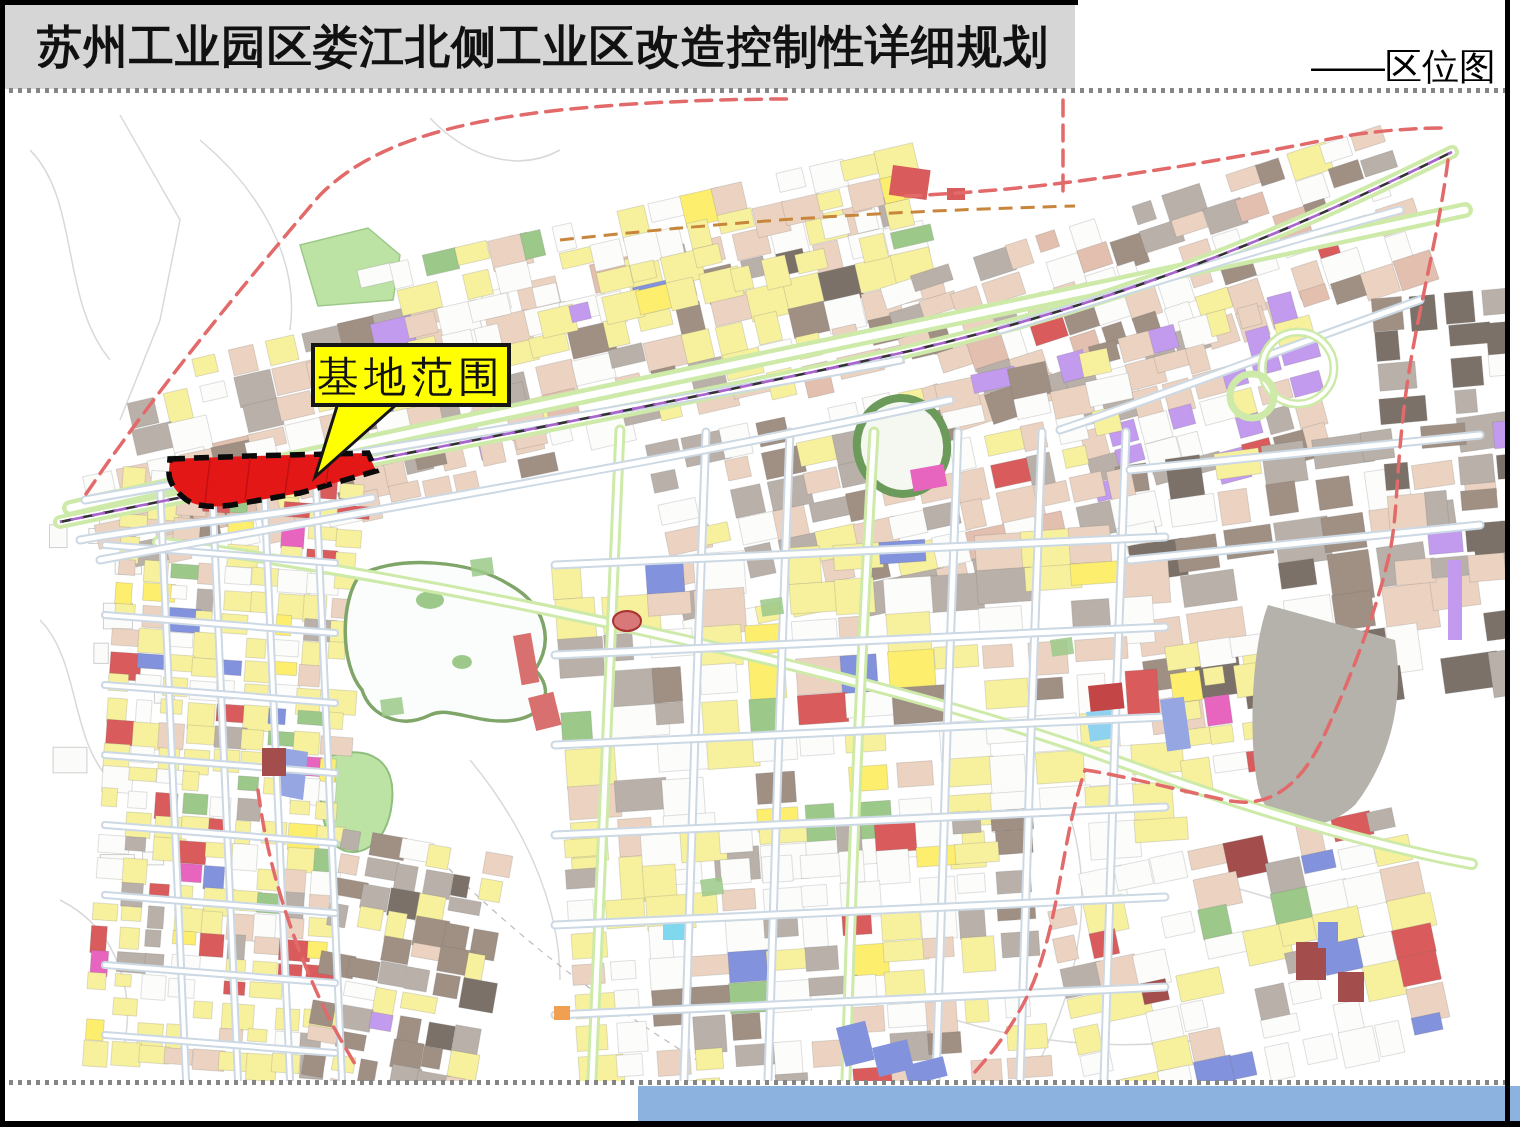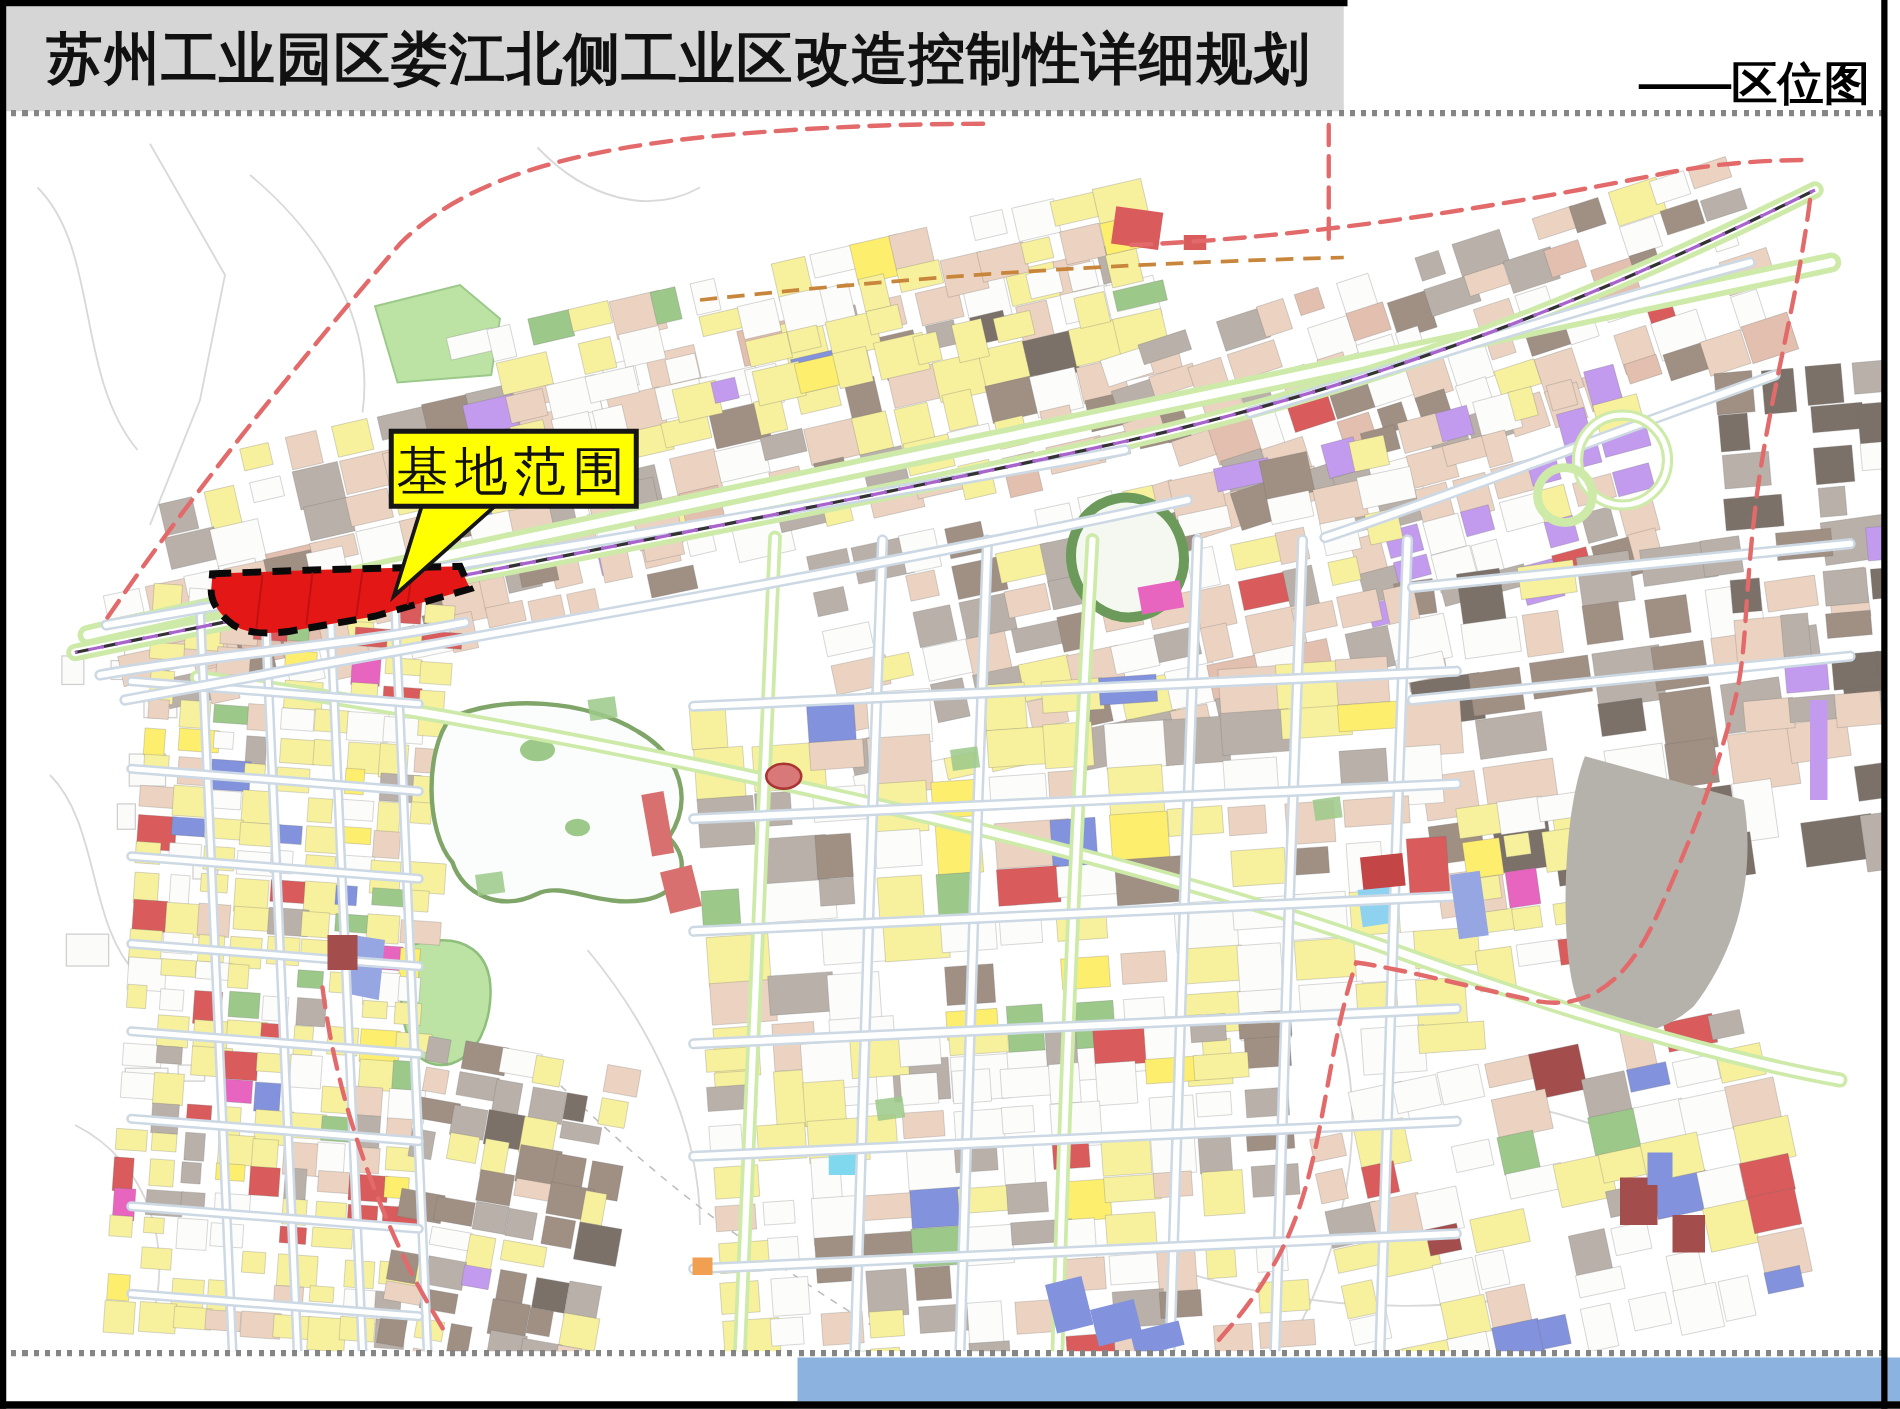--- a/index.html
+++ b/index.html
@@ -6,21 +6,21 @@
   body{width:1520px;height:1127px;position:relative;background:#ffffff;overflow:hidden;
        font-family:"Liberation Sans","DejaVu Sans",sans-serif;}
   .abs{position:absolute;}
   #top-border{left:0;top:0;width:1078px;height:5px;background:#000;z-index:4;}
   #left-border{left:0;top:0;width:5px;height:1127px;background:#000;z-index:4;}
   #right-border{left:1505px;top:0;width:5px;height:1127px;background:#000;z-index:4;}
   #bottom-border{left:0;top:1121px;width:1520px;height:6px;background:#000;z-index:4;}
   #header-bar{left:5px;top:5px;width:1070px;height:84px;z-index:2;}
   #page-title{position:absolute;left:18px;top:50%;transform:translateY(-50%);
       font-size:45px;font-weight:bold;letter-spacing:1px;white-space:nowrap;color:#111;margin-left:14px;}
-  #corner-label{top:42px;right:24px;font-size:37px;font-weight:bold;color:#000;z-index:2;white-space:nowrap;}
+  #corner-label{top:42px;right:24px;font-size:37px;font-weight:normal;color:#000;z-index:2;white-space:nowrap;}
   .dotted{left:0;width:1506px;height:5px;z-index:3;
       background-image:repeating-linear-gradient(to right,#858585 0px,#858585 4px,transparent 4px,transparent 9px);}
   #dotted-top{top:88px;}
   #dotted-bottom{top:1080px;}
   #bottom-bar{left:638px;top:1086px;width:882px;height:35px;z-index:3;}
   #map-svg{left:0;top:0;z-index:1;}
   #callout-text{font-family:"Liberation Serif","DejaVu Serif",serif;font-size:42px;letter-spacing:5px;}
 </style>
 </head>
 <body>

